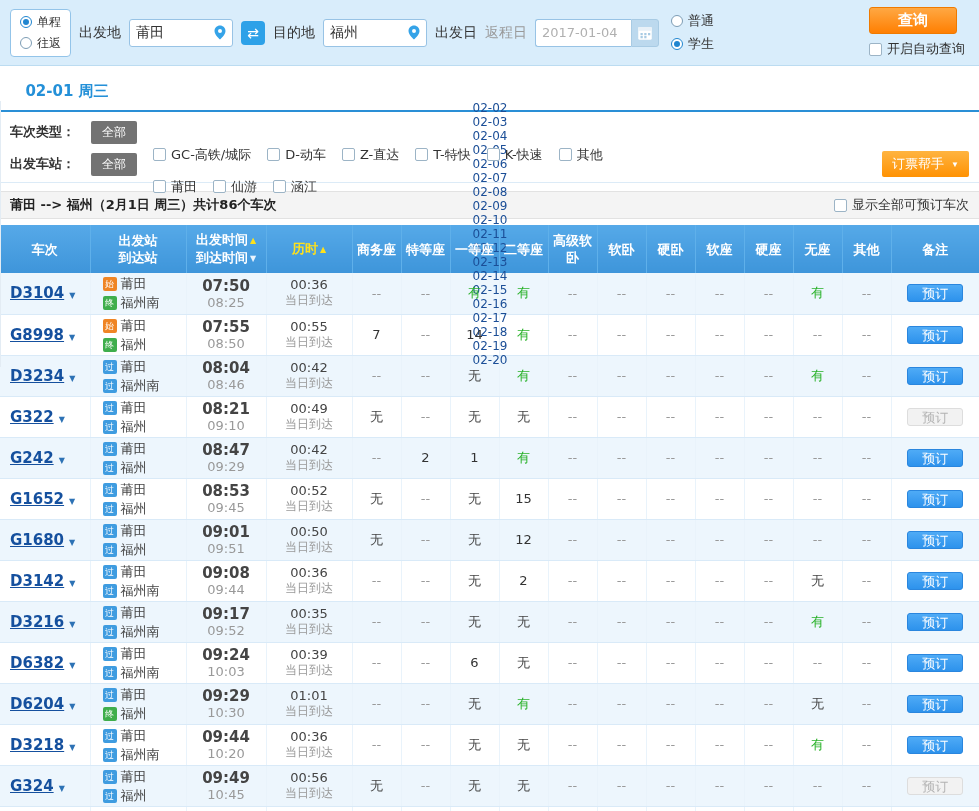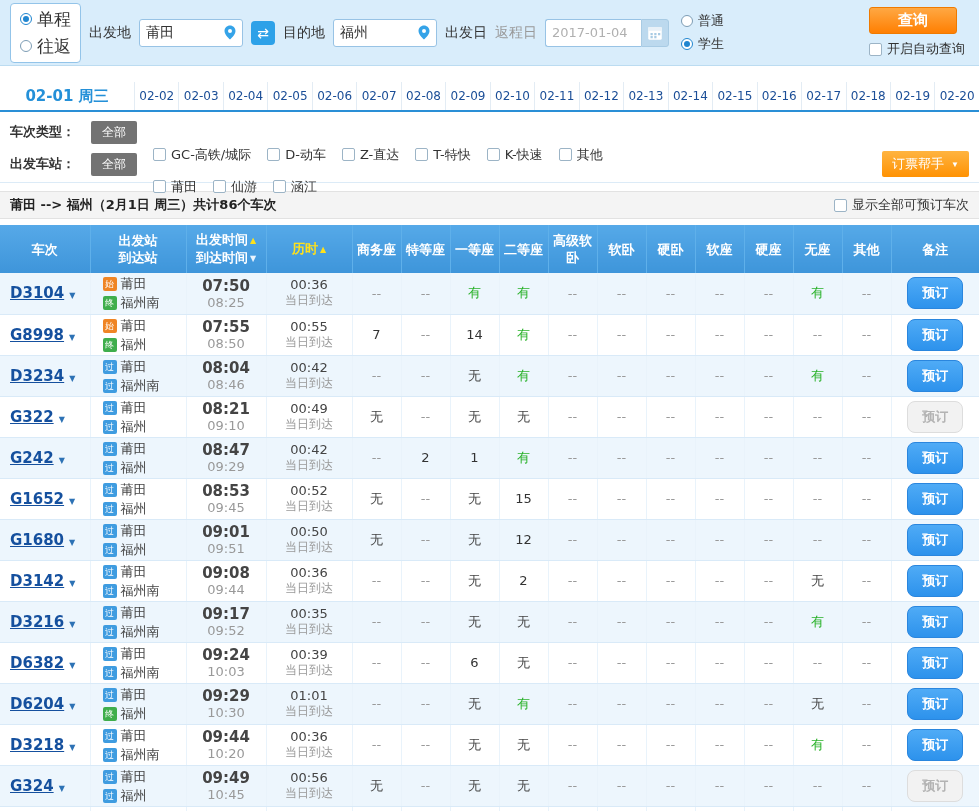--- a/index.html
+++ b/index.html
@@ -4,21 +4,21 @@
 <style>
   * { margin:0; padding:0; box-sizing:border-box; }
   body { font-family:"DejaVu Sans","Liberation Sans",sans-serif; background:#fff; }
   .page { width:979px; height:811px; overflow:hidden; background:#fff; }
 
   
   .searchbar { height:66px; background:#d9edfb; border-bottom:1px solid #bcdcf1;
                display:flex; align-items:center; padding:0 10px; gap:8px; }
   .trip-box { background:#fff; border:1px solid #93c4e9; border-radius:4px;
               padding:4px 9px; display:flex; flex-direction:column; gap:4px;
-              font-size:17px; color:#333; }
+              font-size:12px; color:#333; }
   .radio-row { display:flex; align-items:center; gap:5px; cursor:pointer; white-space:nowrap; }
   .radio { width:12px; height:12px; border-radius:50%; border:1px solid #7d9db5;
            background:#fff; display:inline-block; position:relative; flex:none; }
   .radio.sel { border-color:#2186d0; }
   .radio.sel::after { content:""; position:absolute; left:2px; top:2px; width:6px; height:6px;
                       border-radius:50%; background:#2186d0; }
   .lbl { font-size:14px; color:#333; white-space:nowrap; }
   .lbl.gray { color:#999; }
   .input-box { width:104px; height:28px; background:#fff; border:1px solid #98c3e5;
                border-radius:3px; display:flex; align-items:center; justify-content:space-between;
@@ -37,21 +37,21 @@
   .right-col { margin-left:auto; display:flex; flex-direction:column; align-items:flex-start;
                gap:6px; padding-right:4px; }
   .query-btn { width:88px; height:27px; background:linear-gradient(#ffa843,#ff7f02);
                border:1px solid #ef7a00; border-radius:3px; color:#fff; font-size:15px;
                font-weight:bold; cursor:pointer; }
   .auto-row { display:flex; align-items:center; gap:5px; font-size:13px; color:#333; cursor:pointer; }
   .cbox { width:13px; height:13px; background:#fff; border:1px solid #9cb4c6; border-radius:2px;
           display:inline-block; flex:none; }
 
   
-  .date-tabs { display:flex; margin-top:16px; border-bottom:2px solid #2a8fd6; height:30px; background:#fff; }
+  .date-tabs { display:flex; margin-top:16px; border-bottom:2px solid #2a8fd6; height:30px; background:#fff;flex-direction:column; }
   .tab-active { width:134px; flex:none; display:flex; align-items:center; justify-content:center;
                 color:#2490d8; font-weight:bold; font-size:15px; cursor:pointer; }
   .tab { flex:1; display:flex; align-items:center; justify-content:center; font-size:12px;
          color:#1b4e97; border-left:1px solid #e3ecf4; cursor:pointer; }
 
   
   .filters { padding:8px 10px 6px; display:flex; flex-direction:column; gap:8px;
              border-bottom:1px solid #dcebf7; }
   .filter-row { display:flex; align-items:center; gap:16px; font-size:13px; color:#333; height:24px; }
   .filter-label { font-weight:bold; white-space:nowrap; }
@@ -98,22 +98,22 @@
   .tag-pass  { background:#3f9ce0; }
   .tag-end   { background:#3fae4c; }
   .c-time .dep { font-weight:bold; font-size:15px; color:#444; }
   .c-time .arr { font-size:13px; color:#999; }
   .c-dur .dur { font-size:13px; color:#444; }
   .c-dur .day { font-size:12px; color:#999; }
   td.has  { color:#2bb22b; }
   td.dash { color:#9a9a9a; }
   td.none { color:#444; }
   td.num  { color:#333; }
-  .book { width:56px; height:32px; background:linear-gradient(#4fabf6,#2d92ec);
-          border:1px solid #2a86de; border-radius:8px; color:#fff; font-size:13px; cursor:pointer;font-weight:bold; }
+  .book { width:56px; height:18px; background:linear-gradient(#4fabf6,#2d92ec);
+          border:1px solid #2a86de; border-radius:3px; color:#fff; font-size:13px; cursor:pointer; }
   .book.disabled { background:#f2f2f2; border:1px solid #ddd; color:#b3b3b3; cursor:default; }
 </style>
 </head>
 <body>
 
 <div class="page">
 
   <div class="searchbar">
     <div class="trip-box">
       <span class="radio-row">

